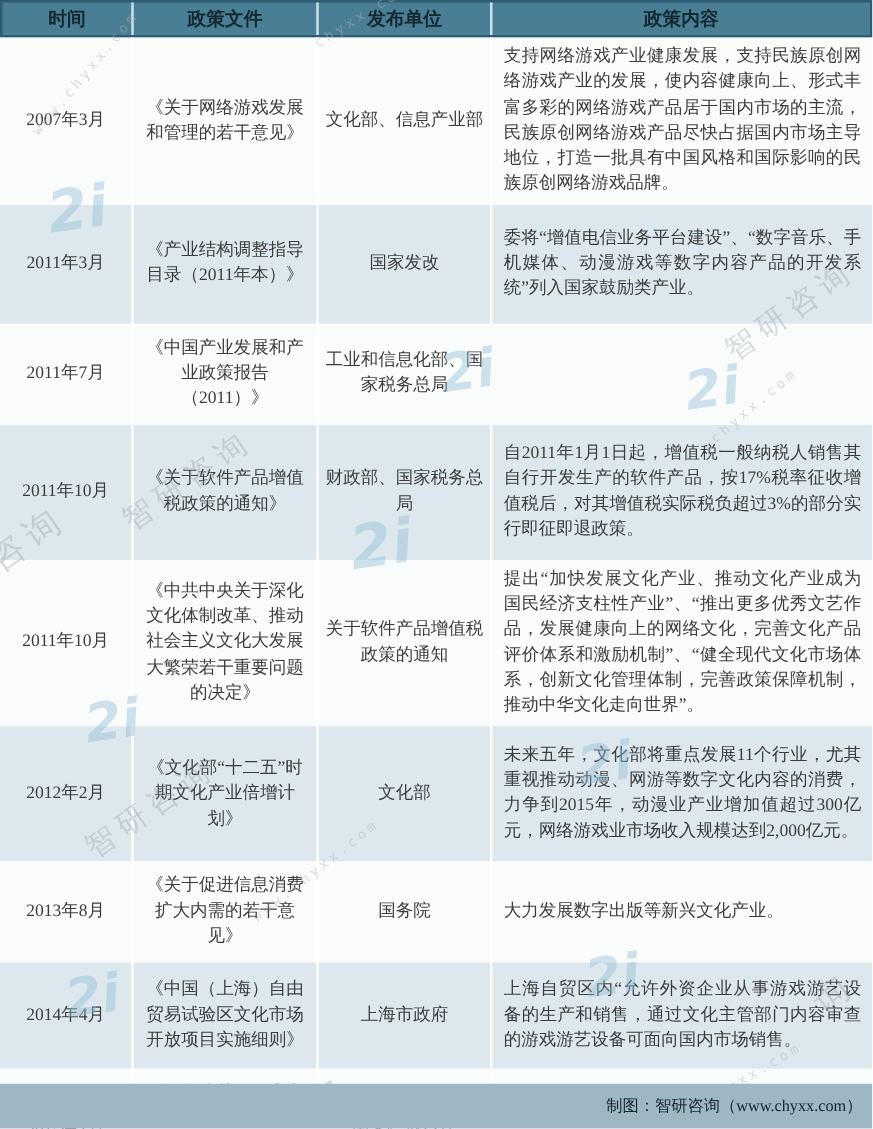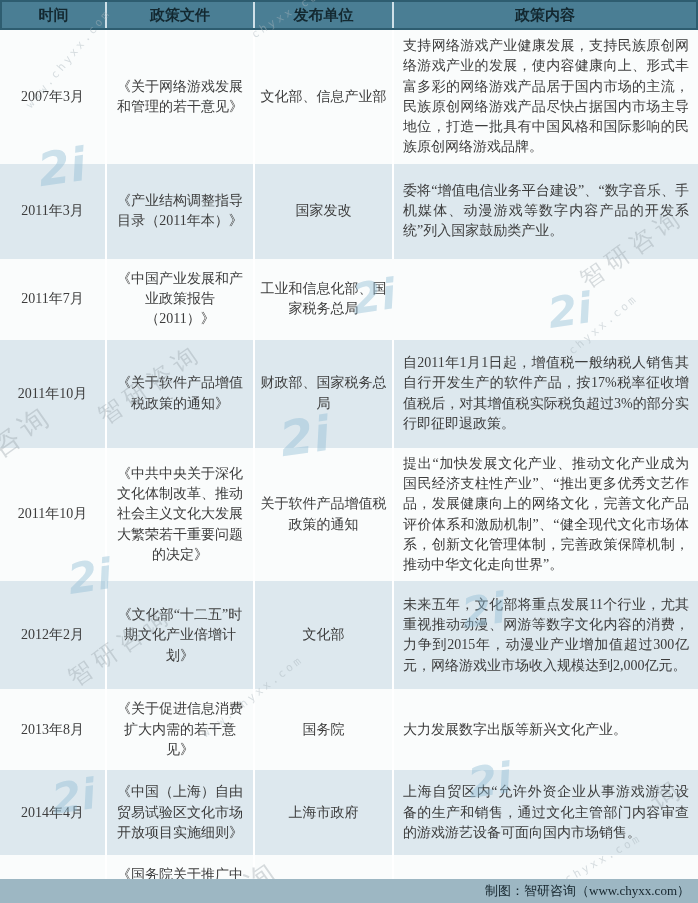--- a/index.html
+++ b/index.html
@@ -27,21 +27,21 @@
   .c-content{flex:1;padding:6px 9px;text-align:justify;}
 
   .plain{background:#fafcfc;}
   .alt{background:#dde8ee;}
 
   .r1{min-height:110px;} .r2{min-height:95px;}  .r3{min-height:67px;}
   .r4{min-height:108px;} .r5{min-height:127px;} .r6{min-height:108px;}
   .r7{min-height:62px;}  .r8{min-height:85px;}  .r9{min-height:87px;}
 
   
-  .footer{position:absolute;left:0;right:0;bottom:0;height:24px;z-index:4;
+  .footer{position:absolute;left:0;right:0;bottom:0;height:36px;z-index:4;
           background:#9db7c3;display:flex;align-items:center;justify-content:flex-end;
           padding-right:8px;font-size:13px;color:#16262e;box-sizing:border-box;}
 
   
   .wm{position:absolute;z-index:3;pointer-events:none;white-space:nowrap;}
   .wm-logo{font-family:"DejaVu Sans",sans-serif;font-weight:bold;font-style:italic;
            color:#8fbcd4;opacity:.42;transform:rotate(-8deg);}
   .wm-brand{color:#8f9aa1;opacity:.34;letter-spacing:6px;transform:rotate(-35deg);}
   .wm-site{font-family:"DejaVu Sans Mono",monospace;color:#aab6bd;opacity:.45;
            letter-spacing:3px;}

